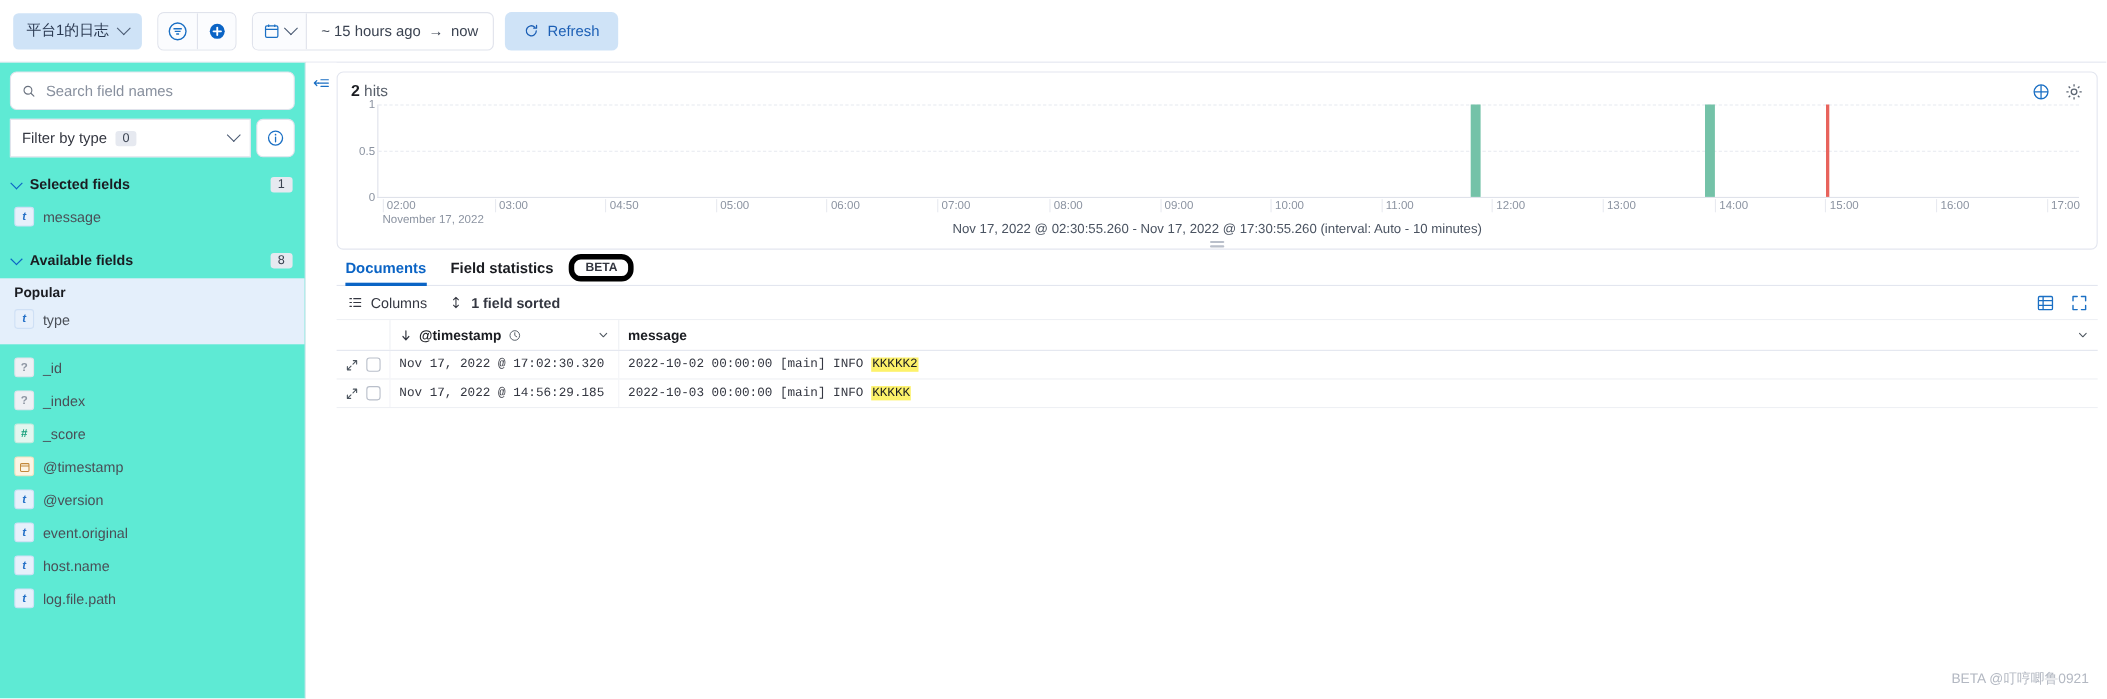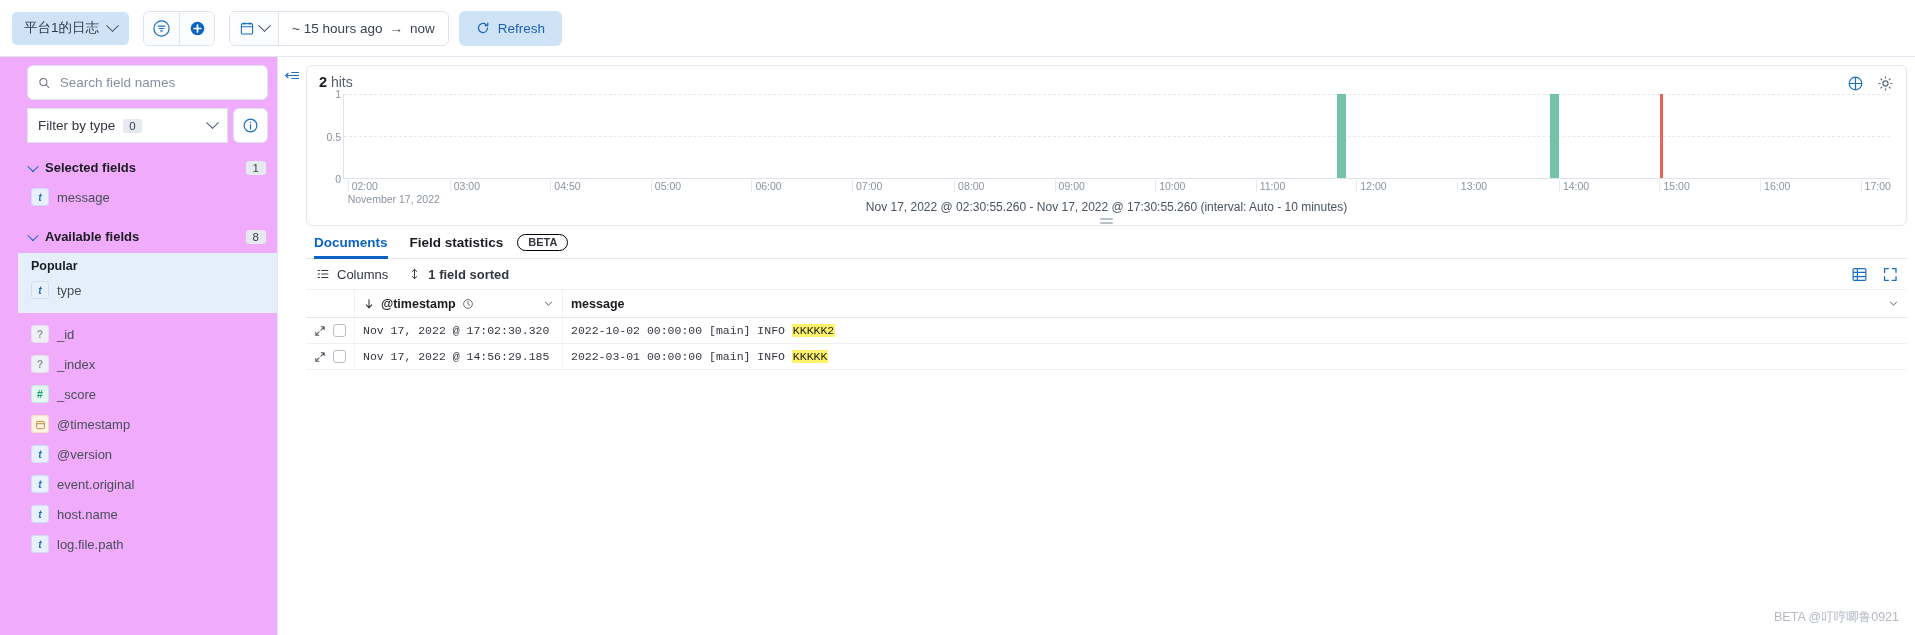--- a/index.html
+++ b/index.html
@@ -169,23 +169,23 @@
   
   .body {
     display: flex;
     height: calc(635px - 57px);
   }
 
   
   .sidebar {
     width: 278px;
     flex: none;
-    background: #f0abfc;
+    background: #5eead4;
     border-right: 1px solid #e3e6ef;
-    padding: 8px 9px 0 27px;
+    padding: 8px 9px 0 9px;
     overflow: hidden;
   }
   .field-search {
     height: 35px;
     background: #fff;
     border: 1px solid #e0e3ec;
     border-radius: 6px;
     display: flex; align-items: center;
     gap: 9px;
     padding: 0 10px;
@@ -395,21 +395,21 @@
     cursor: pointer;
     position: relative;
   }
   .tab.active { color: #0b64c5; }
   .tab.active::after {
     content: "";
     position: absolute; left: 0; right: 0; bottom: 0;
     height: 2.5px; background: #0b64c5;
   }
   .beta {
-    border: 1px solid #000000;
+    border: 5px solid #000000;
     border-radius: 11px;
     font-size: 11px;
     font-weight: bold;
     padding: 1.5px 10px;
     color: #343741;
   }
 
   .grid-tools {
     display: flex; align-items: center;
     gap: 20px;
@@ -789,21 +789,21 @@
 
         <div class="grid-row">
           <div class="row-actions">
             <svg width="12" height="12" viewBox="0 0 20 20" fill="none" stroke="#4d565f" stroke-width="1.7">
               <path d="M3 12v5h5M17 8V3h-5M8.5 11.5L3 17M11.5 8.5L17 3" stroke-linecap="round" stroke-linejoin="round"></path>
             </svg>
             <span class="checkbox"></span>
           </div>
           <div class="cell-ts">Nov 17, 2022 @ 14:56:29.185</div>
           <div class="cell-msg">
-            <span>2022-03-01 00:00:00 [main] INFO </span><mark>KKKKK</mark>
+            <span>2022-10-03 00:00:00 [main] INFO </span><mark>KKKKK</mark>
           </div>
         </div>
       </div>
 
     </div>
   </div>
 </div>
 
 <div class="watermark">BETA @叮哼唧鲁0921</div>
 

